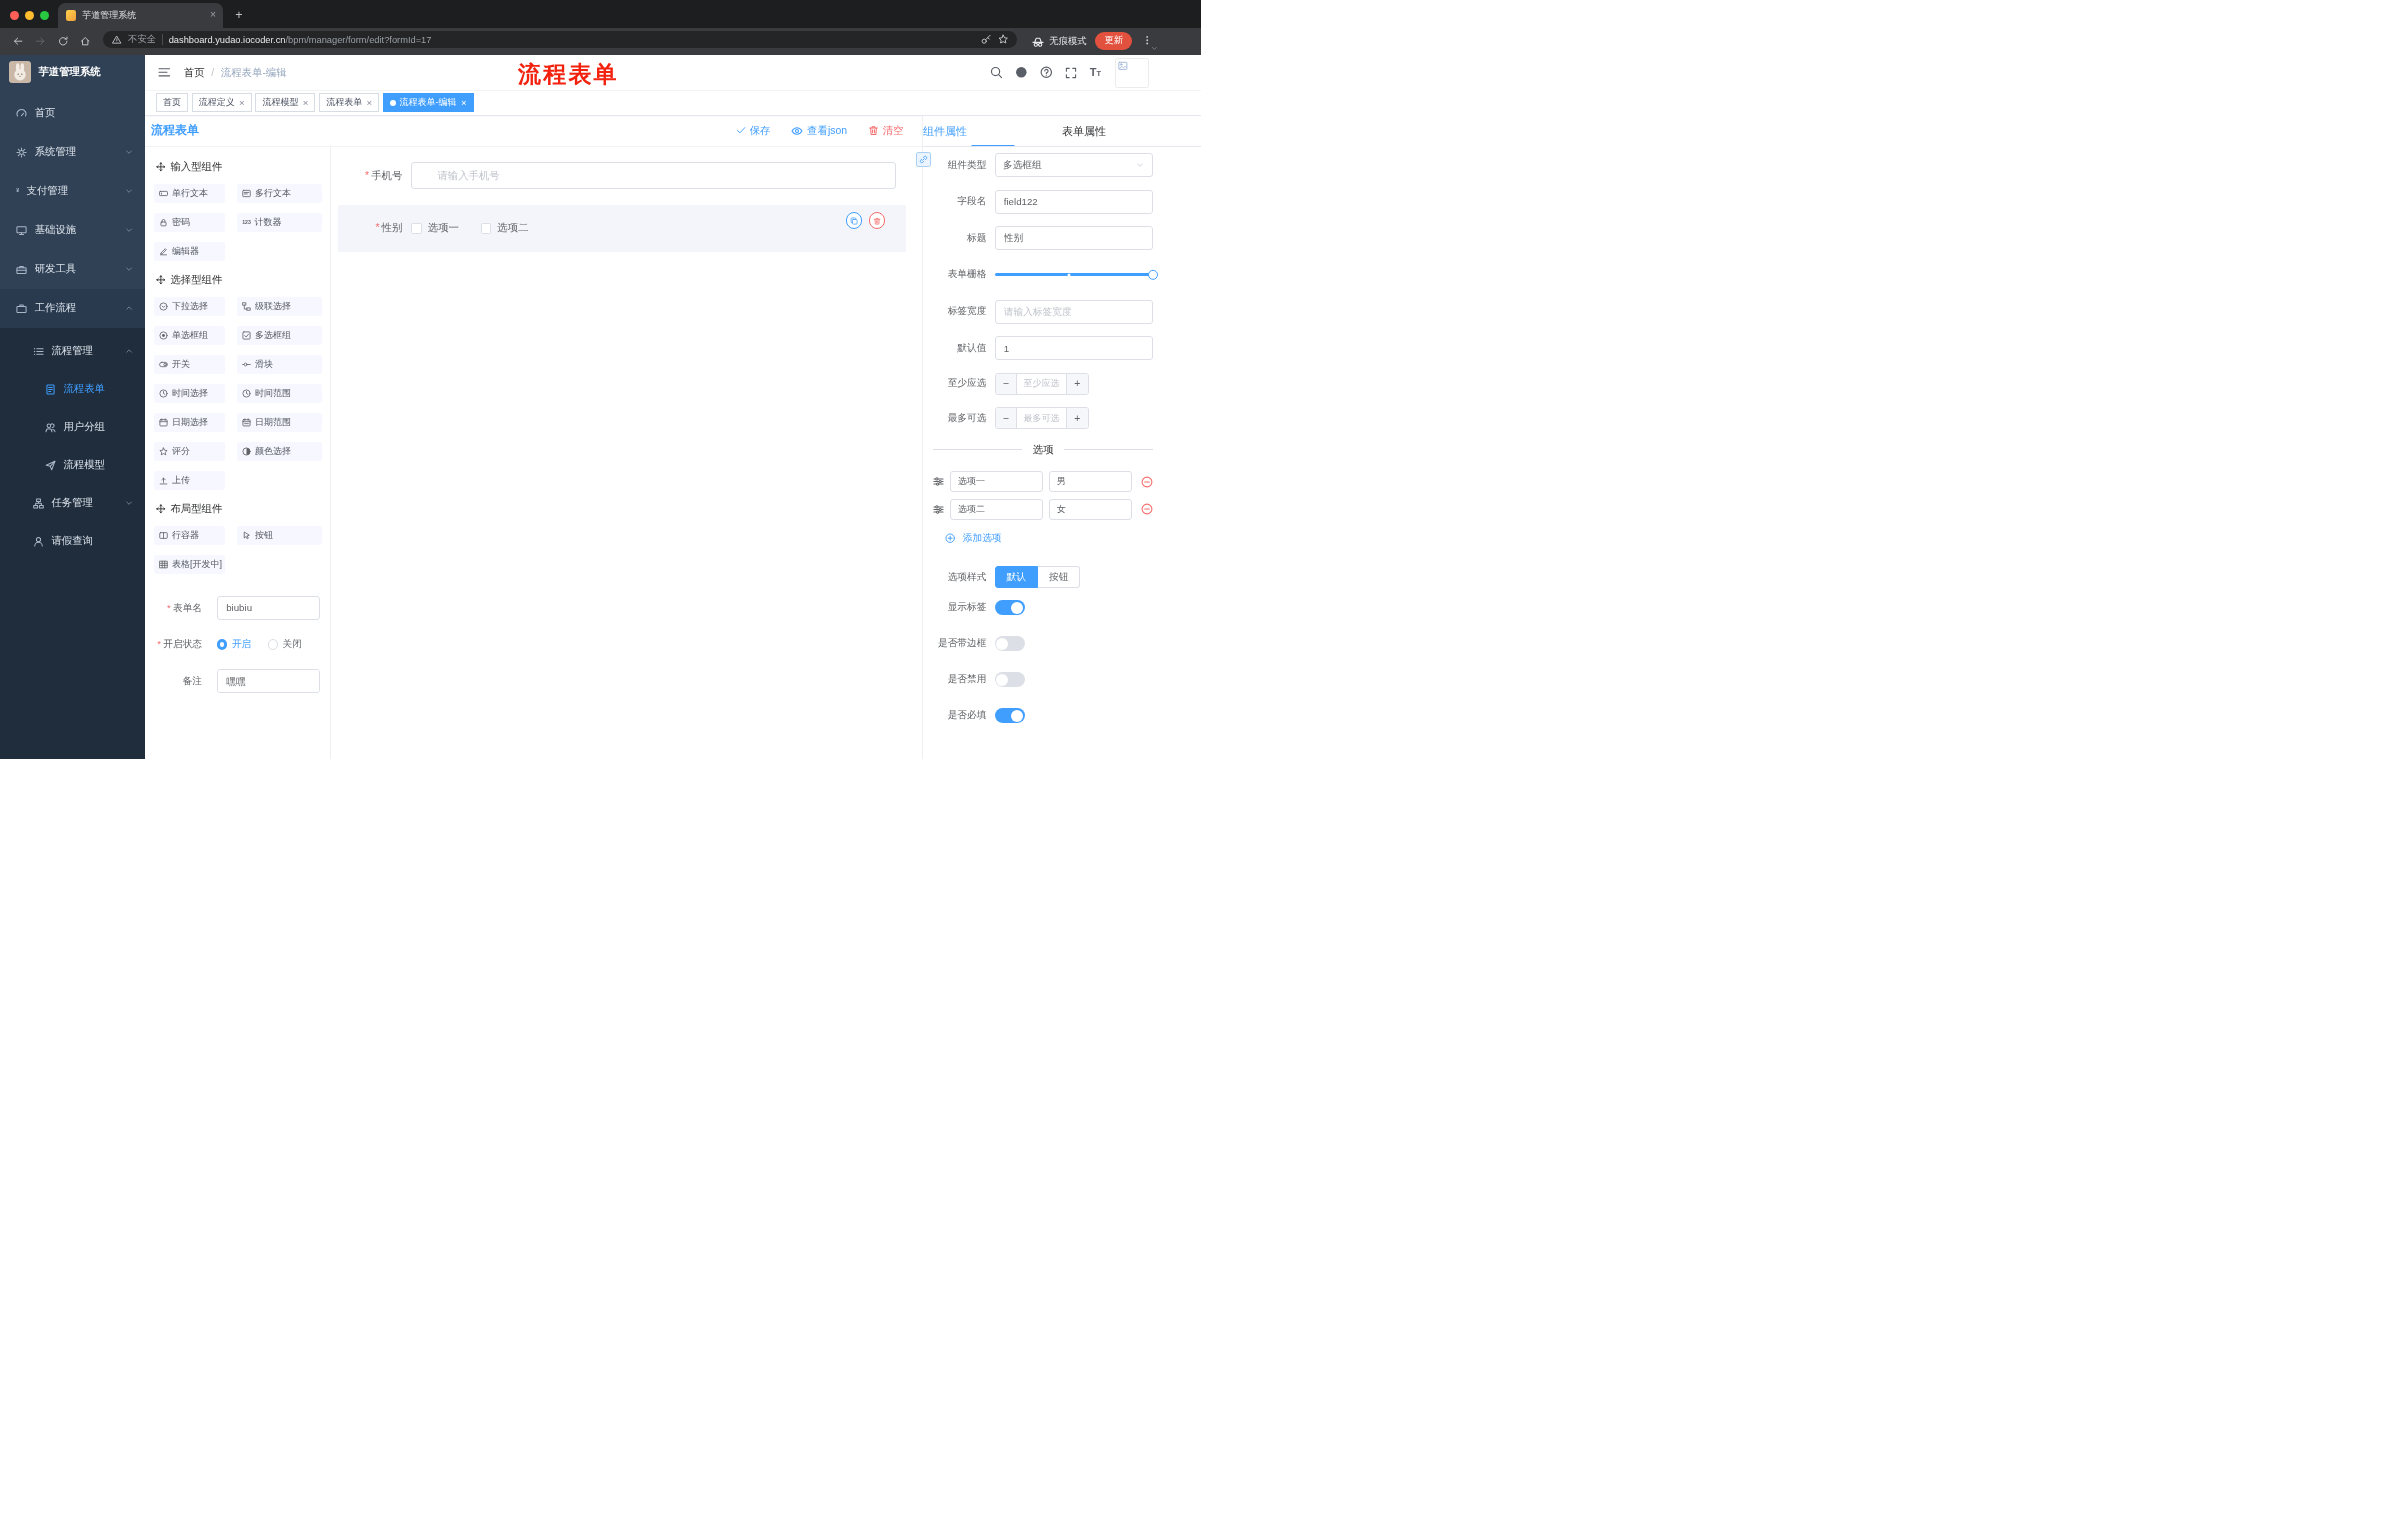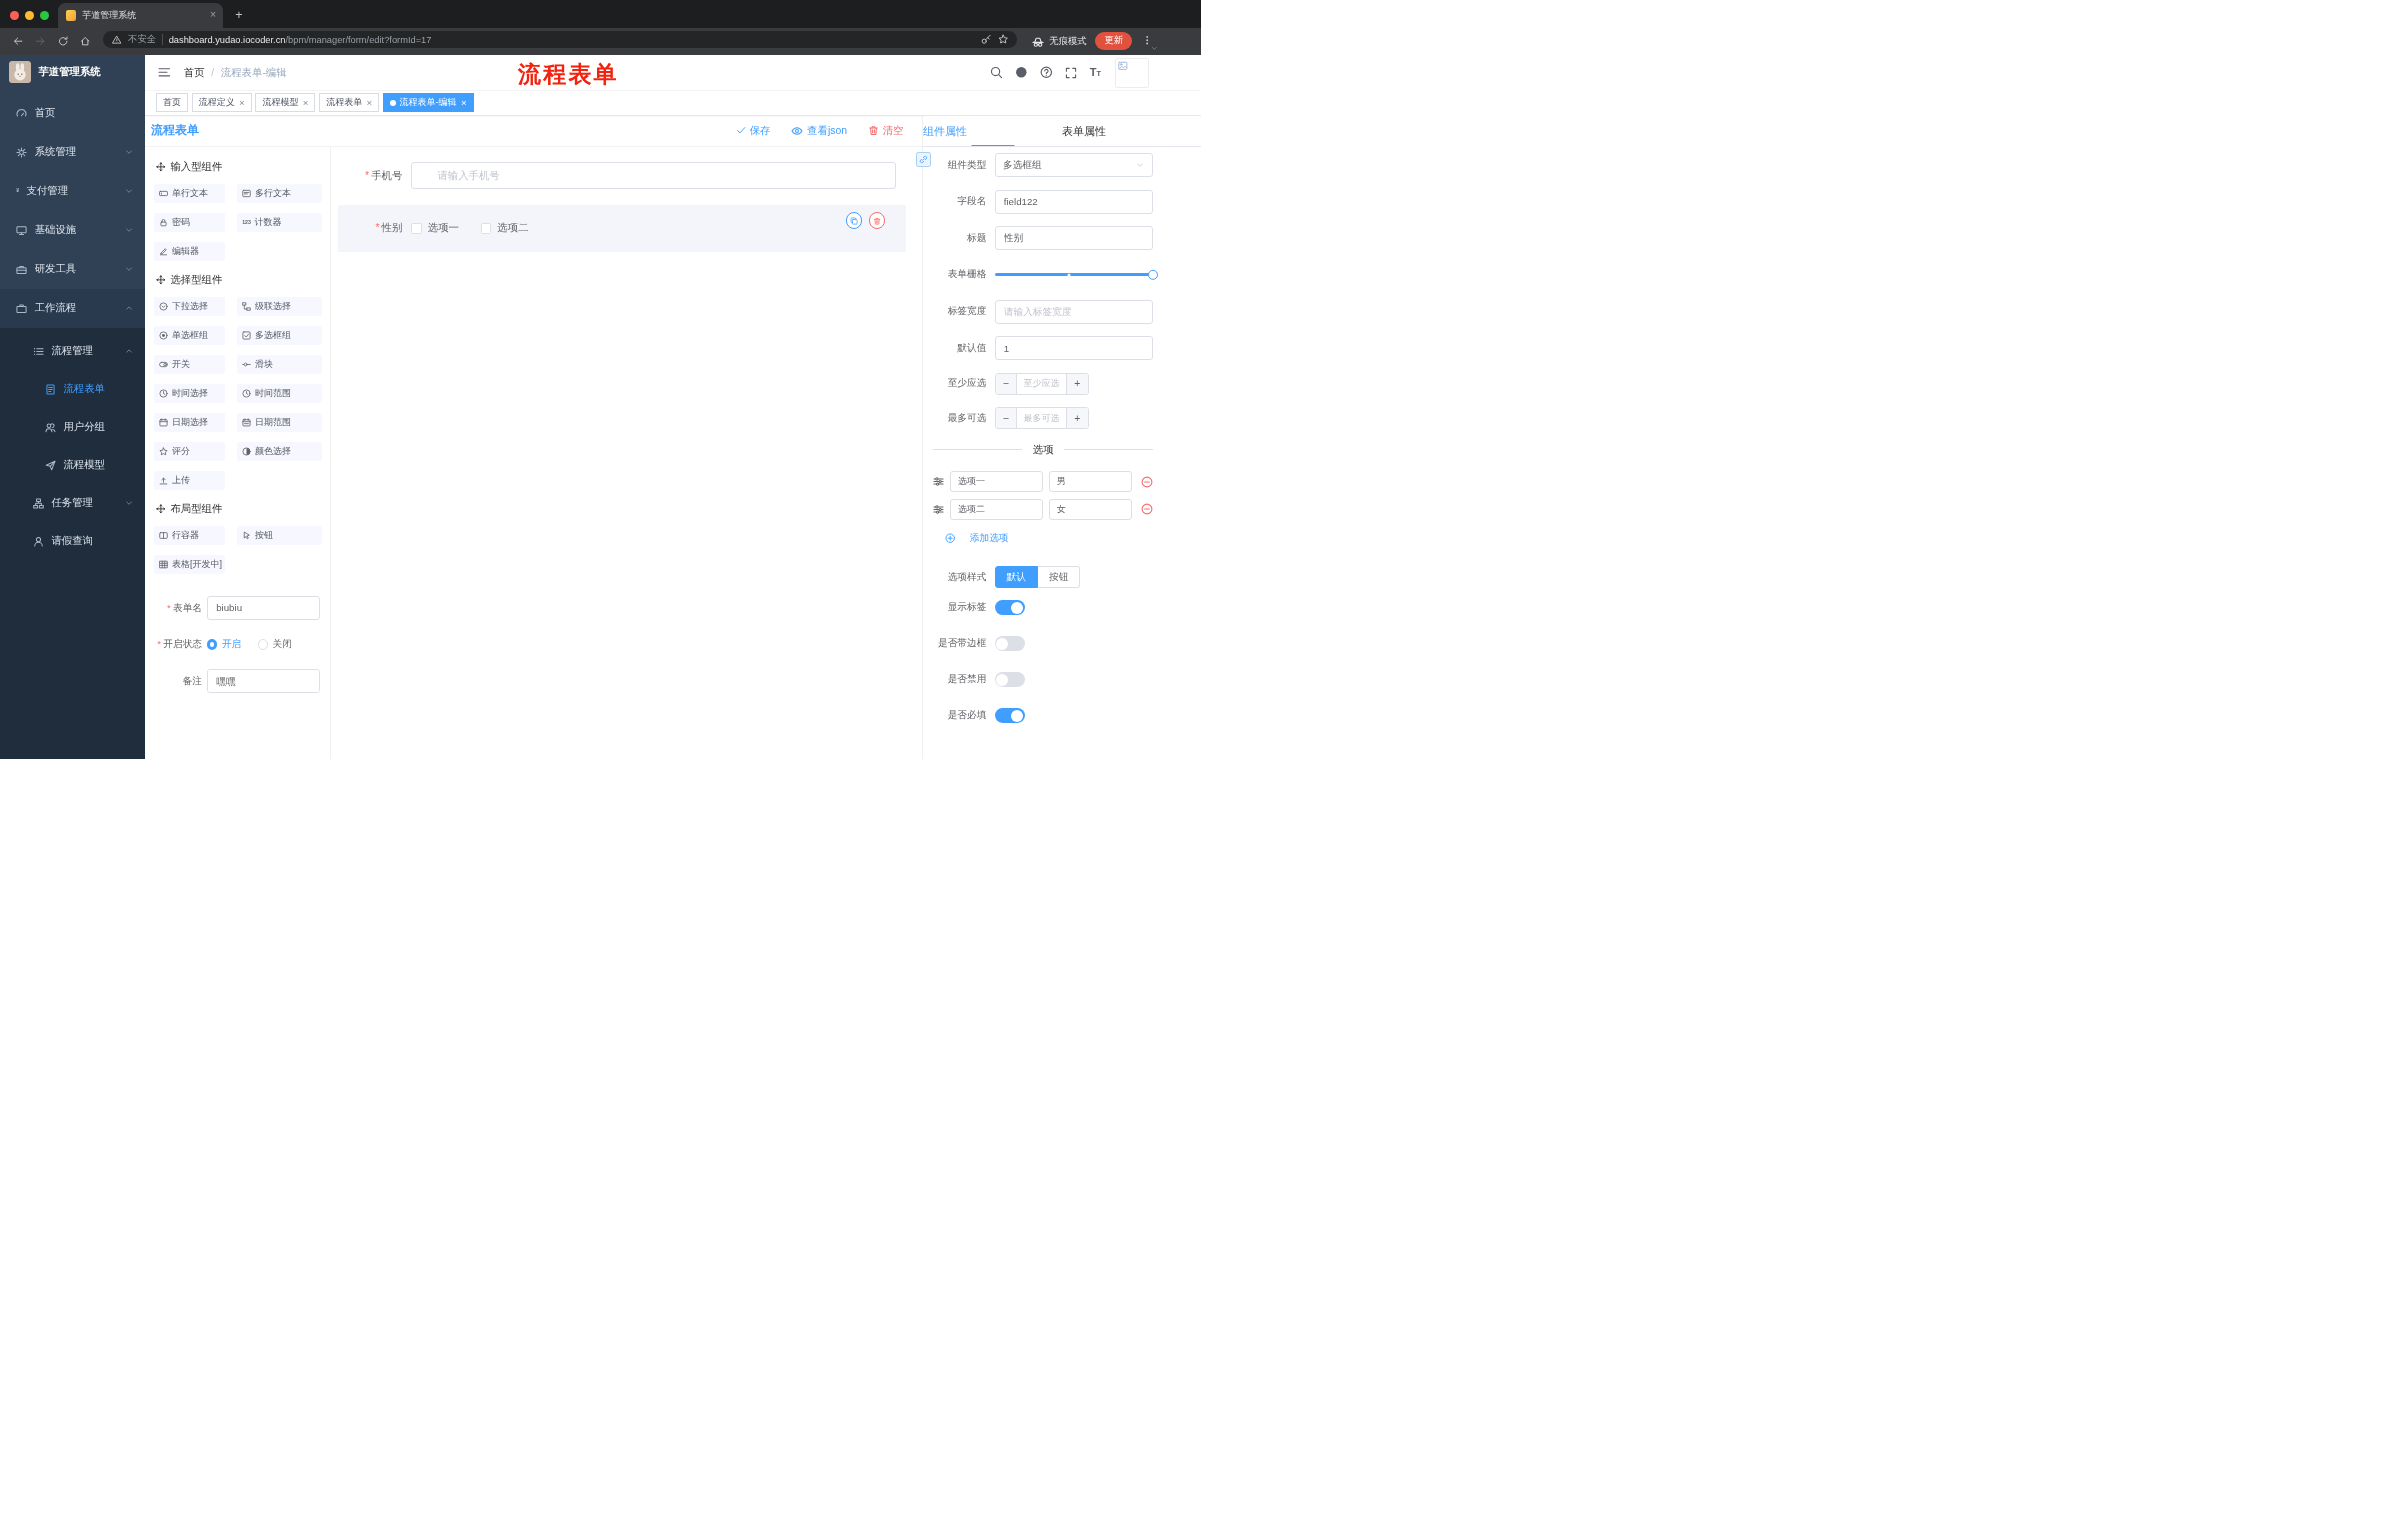--- a/index.html
+++ b/index.html
@@ -95,21 +95,21 @@
   .palette{width:186px;flex:none;border-right:0.7px solid #f0f0f0;padding:1.5px 9.7px 0 9px;overflow:hidden}
   .psec-h{display:flex;align-items:center;gap:5.2px;font-size:10.4px;color:#303133;margin:12px 0 0 1.5px}
   .psec-h .icon{color:#303133}
   .pgrid{display:grid;grid-template-columns:71px 85px;column-gap:12px;row-gap:9.7px;margin:9.7px 0 4.5px}
   .pbtn{height:19.3px;background:#f6f7ff;border-radius:2.2px;display:flex;align-items:center;gap:3.7px;padding:0 5.2px;font-size:9px;color:#545862;cursor:move;white-space:nowrap;overflow:hidden}
   .pbtn .icon{color:#606266}
   .pform{margin-top:22px}
   .pfrow{display:flex;margin-bottom:12.6px}
   .pflabel{width:48px;flex:none;text-align:right;font-size:9.7px;color:#606266;line-height:24px;white-space:nowrap}
   .req{color:var(--danger);margin-right:2.2px}
-  .pfctrl{flex:1;margin-left:5px;min-width:0}
+  .pfctrl{flex:1;margin-left:15px;min-width:0}
   .el{width:100%;height:24px;border:0.7px solid #dcdfe6;border-radius:3px;padding:0 8.2px;font-size:9.7px;color:#606266;background:#fff}
   .el::placeholder{color:#c0c4cc}
   textarea.el{height:24px;padding:5.2px 8.2px;resize:none;line-height:1.4}
   .radios{display:flex;gap:16.3px;align-items:center;height:24px}
   .radio{display:flex;align-items:center;gap:4.5px;font-size:9.7px;color:#606266;cursor:pointer}
   .rdot{width:10.4px;height:10.4px;border-radius:50%;border:0.7px solid #dcdfe6;background:#fff;flex:none}
   .radio.checked .rdot{border:3px solid var(--accent)}
   .radio.checked .rlabel{color:var(--accent)}
 
   
@@ -152,21 +152,21 @@
   .stepval{flex:1;display:flex;align-items:center;justify-content:center;font-size:9px;color:#c0c4cc;white-space:nowrap}
   .pdivider{position:relative;margin:13.4px 0 15px;text-align:center;height:13.4px;line-height:13.4px}
   .pdivider::before{content:"";position:absolute;left:0;right:0;top:50%;height:0.7px;background:#dcdfe6}
   .pdivider span{position:relative;background:#fff;padding:0 10.4px;font-size:10.4px;color:#303133}
   .orow{display:flex;align-items:center;gap:6px;margin-bottom:6.7px}
   .ohandle{color:#606266;cursor:grab}
   .oinput{height:21px;font-size:9px;padding:0 6.7px}
   .oinput.lab{flex:1}
   .oinput.val{width:83px;flex:none}
   .oremove{color:var(--danger);cursor:pointer;display:flex;margin-left:3px}
-  .oadd{display:inline-flex;align-items:center;gap:14px;color:var(--accent);font-size:9.7px;margin:5.2px 0 0 12px;cursor:pointer}
+  .oadd{display:inline-flex;align-items:center;gap:7px;color:var(--accent);font-size:9.7px;margin:5.2px 0 0 12px;cursor:pointer}
   .prow.style-row{margin-top:21px;margin-bottom:12px}
   .seg{display:flex}
   .segbtn{height:22px;padding:0 11px;display:flex;align-items:center;font-size:9.7px;color:#606266;background:#fff;border:0.7px solid #dcdfe6;cursor:pointer}
   .segbtn:first-child{border-radius:3px 0 0 3px}
   .segbtn:last-child{border-radius:0 3px 3px 0;border-left:0}
   .segbtn.active{background:var(--accent);border-color:var(--accent);color:#fff}
   #switchrows{margin-top:10.4px}
   .swrow{margin-bottom:21px}
   .switch{width:30px;height:15px;border-radius:7.4px;background:#dcdfe6;position:relative;cursor:pointer}
   .switch.on{background:var(--accent)}

